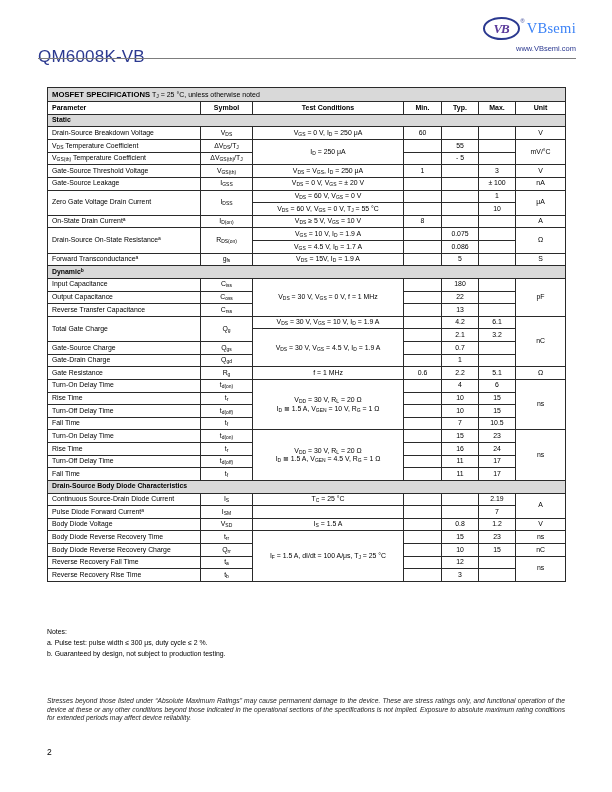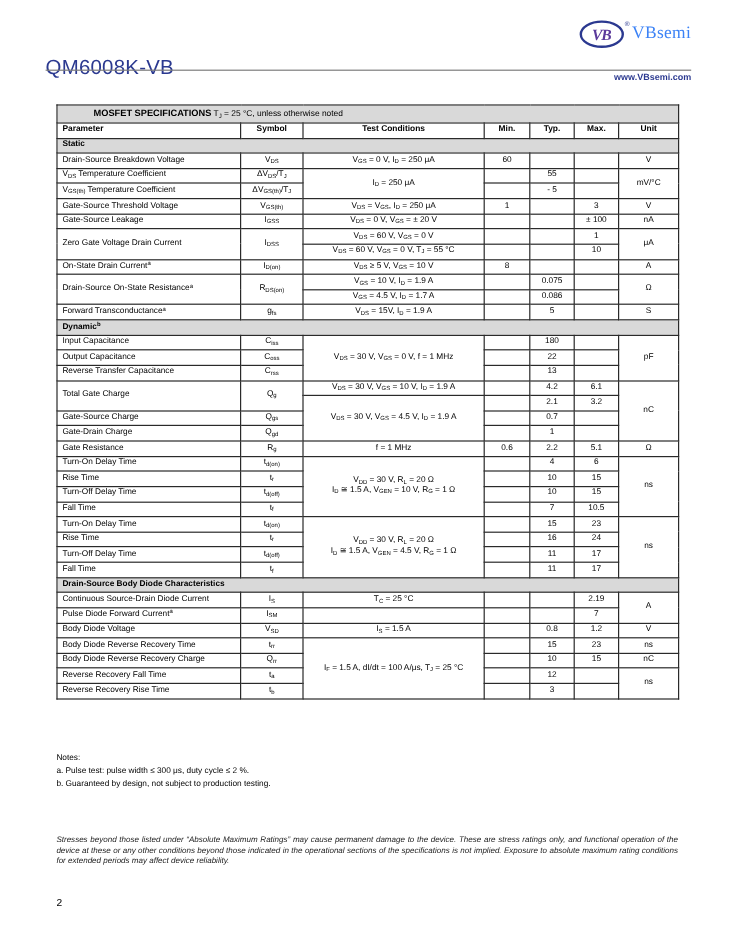--- a/index.html
+++ b/index.html
@@ -25,37 +25,37 @@
   }
   .logo-oval i {
     font-family:"Liberation Serif","DejaVu Serif",serif; font-style:italic; font-weight:bold;
     font-size:13px; color:#5b3a9b; letter-spacing:-1px;
   }
   .logo-reg { font-size:5.5px; color:#2b3990; align-self:flex-start; margin:1px 2px 0 1px; }
   .logo-word {
     font-family:"Liberation Serif","DejaVu Serif",serif; font-size:14.5px; color:#3b82f6;
     letter-spacing:0.3px;
   }
-  .logo-site { font-size:7.5px; font-weight:bold; color:#2b3990; margin-top:20px; }
+  .logo-site { font-size:7.5px; font-weight:normal; color:#2b3990; margin-top:4px; }
   .header-rule { position:absolute; left:38px; width:538px; top:58px; border-top:1.3px solid #7d7d7d; }
 
   
   table.spec-table {
     position:absolute; left:47px; top:87px; width:518px;
     border-collapse:collapse; table-layout:fixed; font-size:6.9px;
   }
   .spec-table th, .spec-table td {
     border:0.8px solid #2a2a2a; padding:1.5px 2px; text-align:center;
     vertical-align:middle; height:12px; line-height:1.25; overflow:hidden;
   }
   .spec-table th.title {
     background:#d9d9d9; text-align:left; padding-left:4px;
     font-weight:normal; font-size:7px; height:14px;
   }
-  .spec-table th.title .tbold { font-weight:bold; font-size:7.7px;margin-left:26px; }
+  .spec-table th.title .tbold { font-weight:bold; font-size:7.7px; }
   .spec-table tr.colhead th { font-weight:bold; font-size:7px; background:#fff; }
   .spec-table th.cth-param { text-align:left; padding-left:4px; }
   .spec-table td.p { text-align:left; padding-left:4px; }
   .spec-table td.c { white-space:pre-line; }
   .spec-table td.sec {
     background:#d9d9d9; font-weight:bold; text-align:left; padding-left:4px;
   }
 
   
   .notes { position:absolute; left:47px; top:626px; font-size:6.9px; line-height:1.6; }

